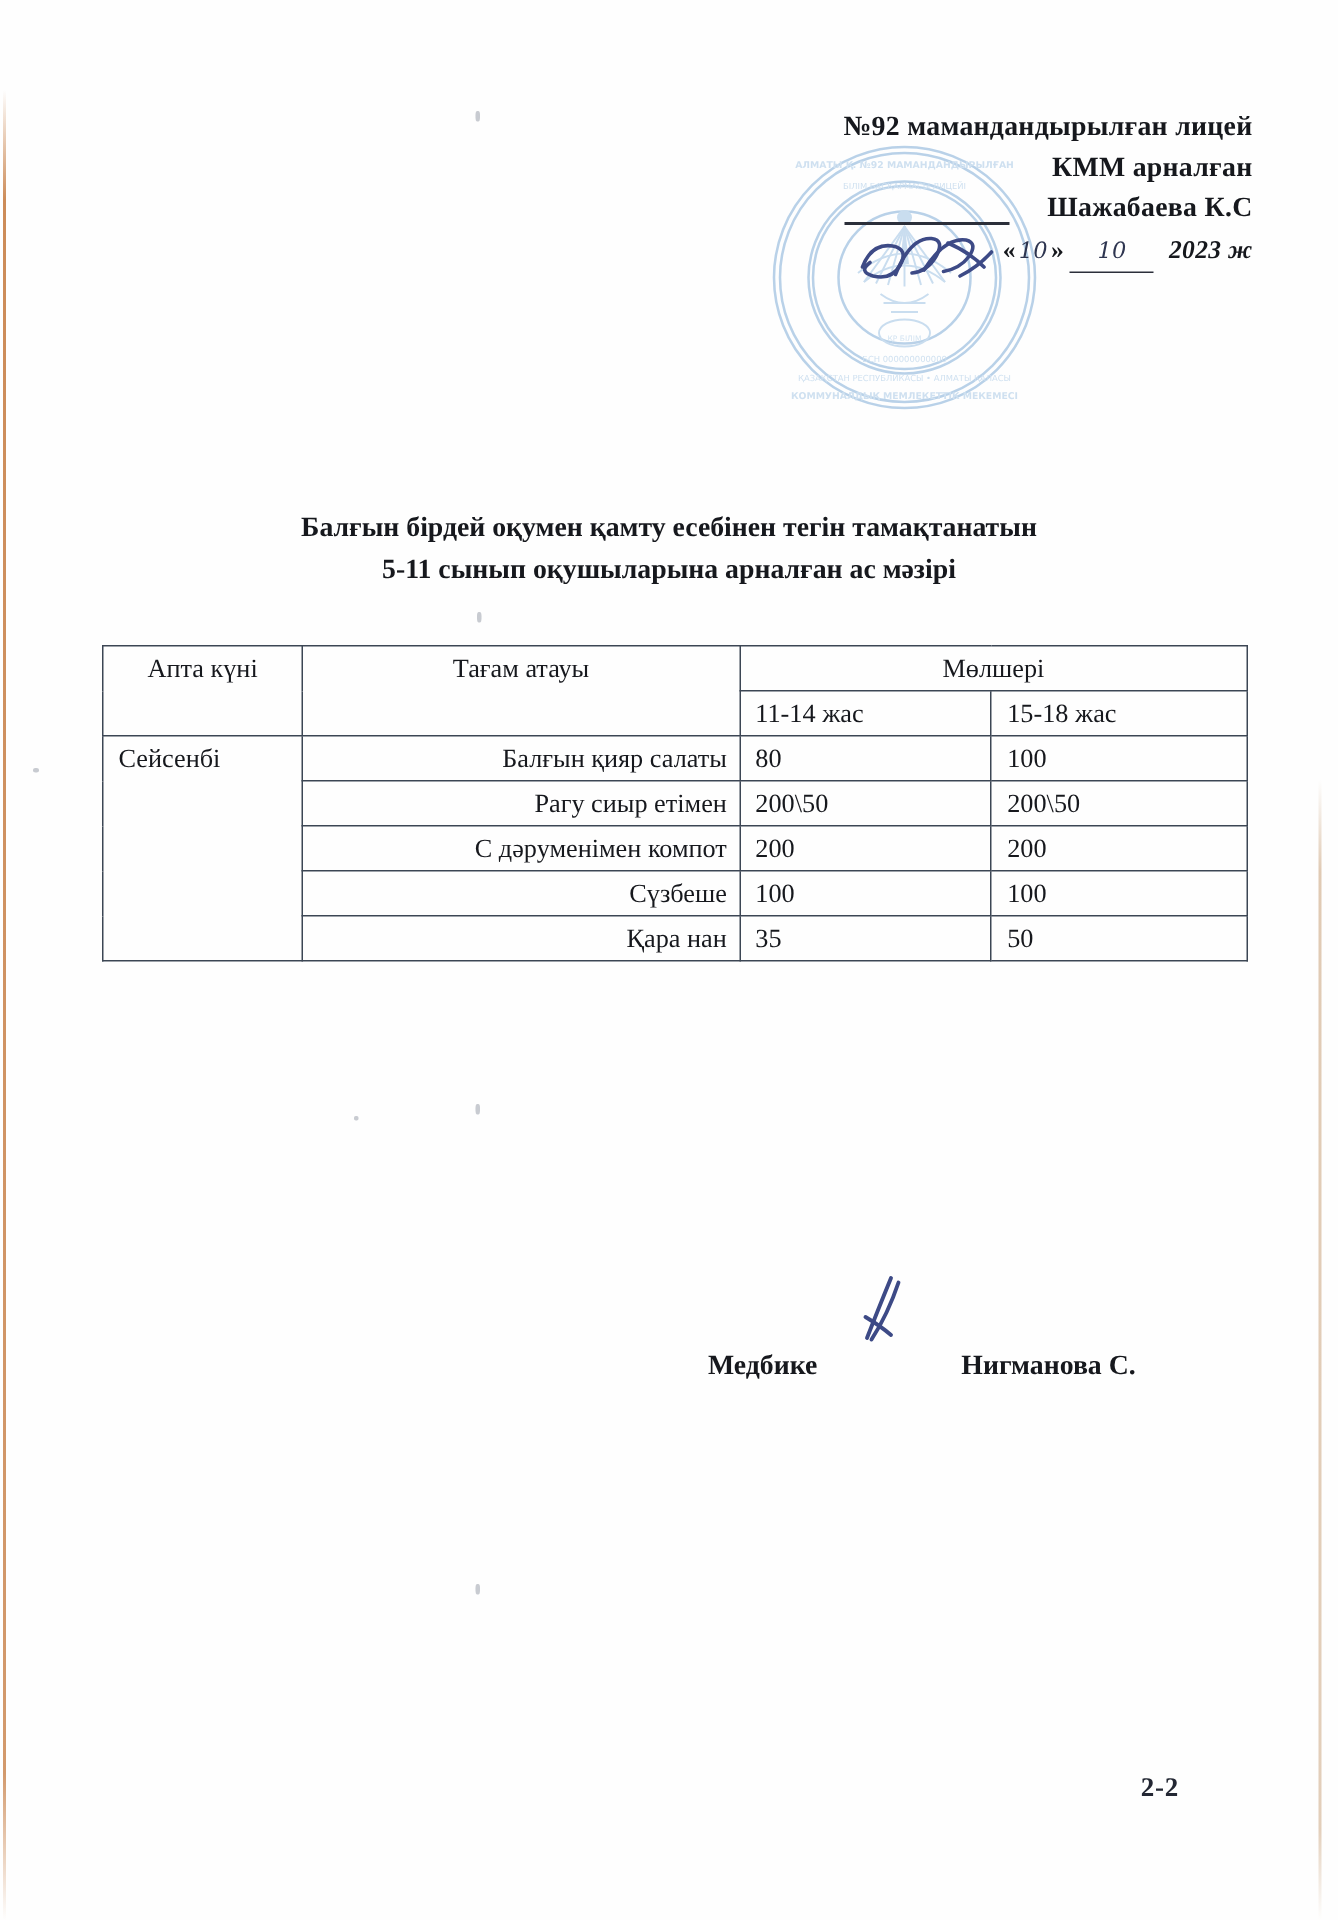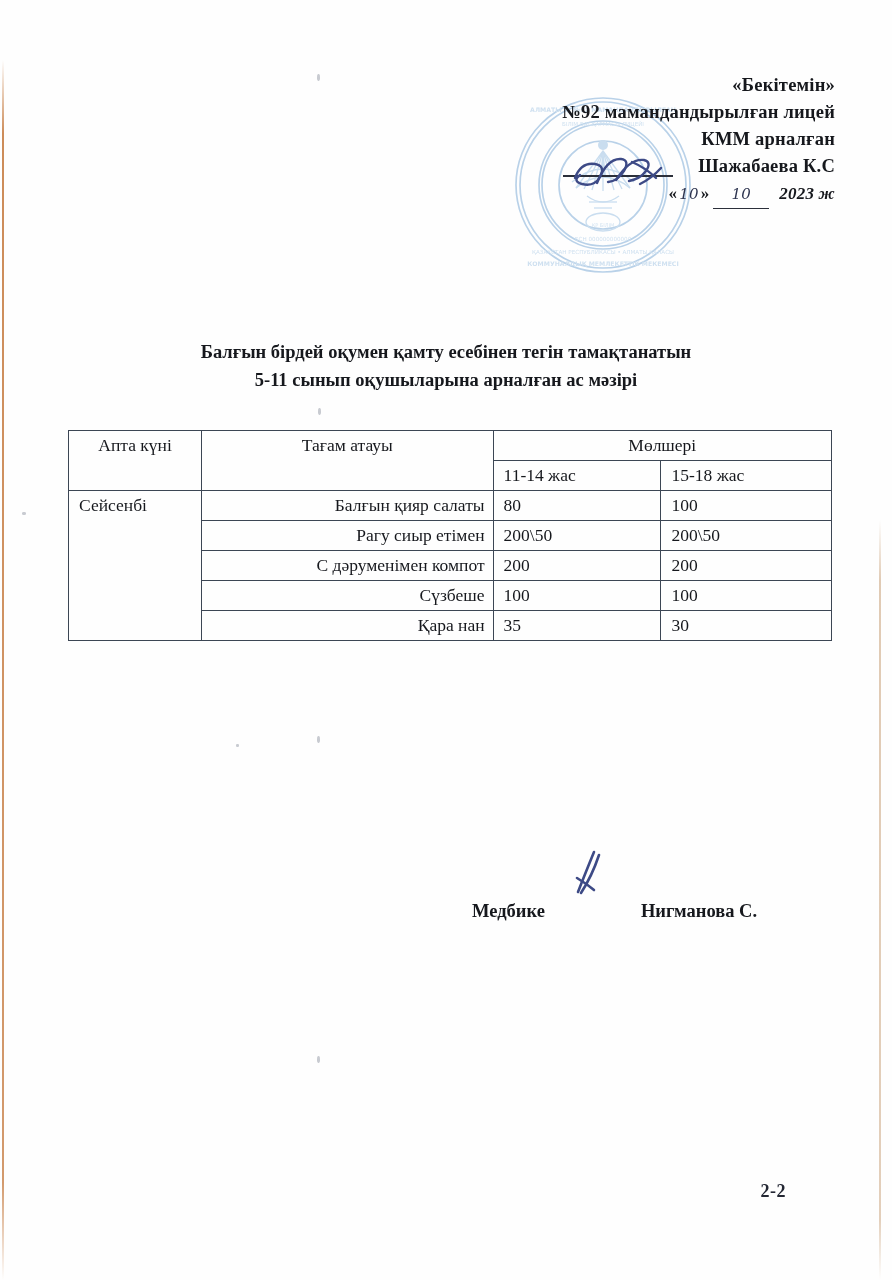--- a/index.html
+++ b/index.html
@@ -229,21 +229,20 @@
         <text x="89" y="158" text-anchor="middle">ҚАЗАҚСТАН РЕСПУБЛИКАСЫ • АЛМАТЫ ҚАЛАСЫ</text>
         <text x="89" y="145" text-anchor="middle">БСН 000000000000</text>
       </g>
       <g fill="#b8d3ea" font-family="DejaVu Sans, sans-serif" font-size="5">
         <text x="89" y="131" text-anchor="middle">ҚР БІЛІМ</text>
       </g>
     </svg>
   </div>
 
   <div class="approval">
-    <div class="ln">«Бекітемін»</div>
     <div class="ln">№92 мамандандырылған лицей</div>
     <div class="ln">КММ арналған</div>
     <div class="sig-line-wrap">
       <span class="sig-rule"></span>
       <span class="ln">Шажабаева К.С</span>
     </div>
     <div class="date-line">
       <span>«</span><span class="hw">10</span><span>»</span><span class="blank hw">10</span><span class="yr">2023 ж</span>
     </div>
   </div>
@@ -295,21 +294,21 @@
         <td class="cell-num">200</td>
       </tr>
       <tr>
         <td class="cell-dish">Сүзбеше</td>
         <td class="cell-num">100</td>
         <td class="cell-num">100</td>
       </tr>
       <tr>
         <td class="cell-dish">Қара нан</td>
         <td class="cell-num">35</td>
-        <td class="cell-num">30</td>
+        <td class="cell-num">50</td>
       </tr>
     </tbody>
   </table>
 
   <div class="nurse-line">
     <span>Медбике</span><span class="gap"></span><span>Нигманова С.</span>
   </div>
   <div class="nurse-scribble">
     <svg width="44" height="52" viewBox="0 0 44 52" xmlns="http://www.w3.org/2000/svg" aria-hidden="true">
       <g fill="none" stroke="#3d4a86" stroke-width="2.6" stroke-linecap="round">

